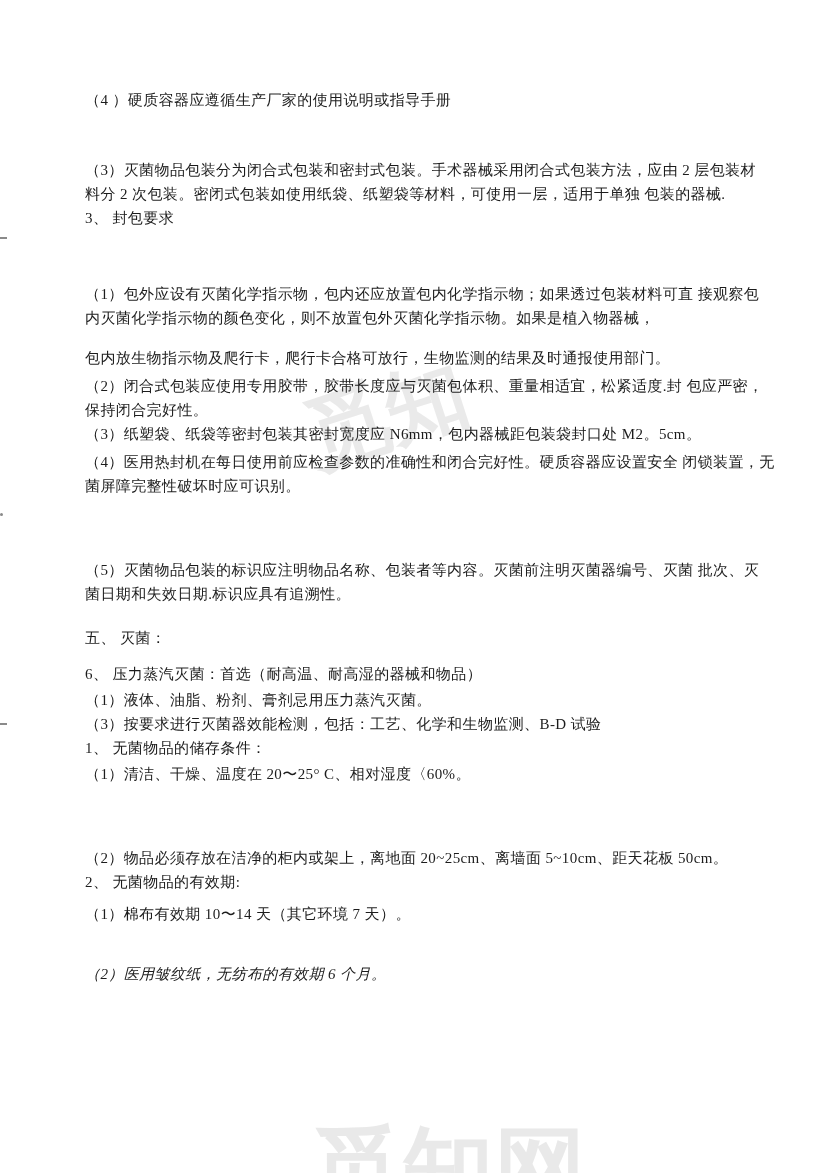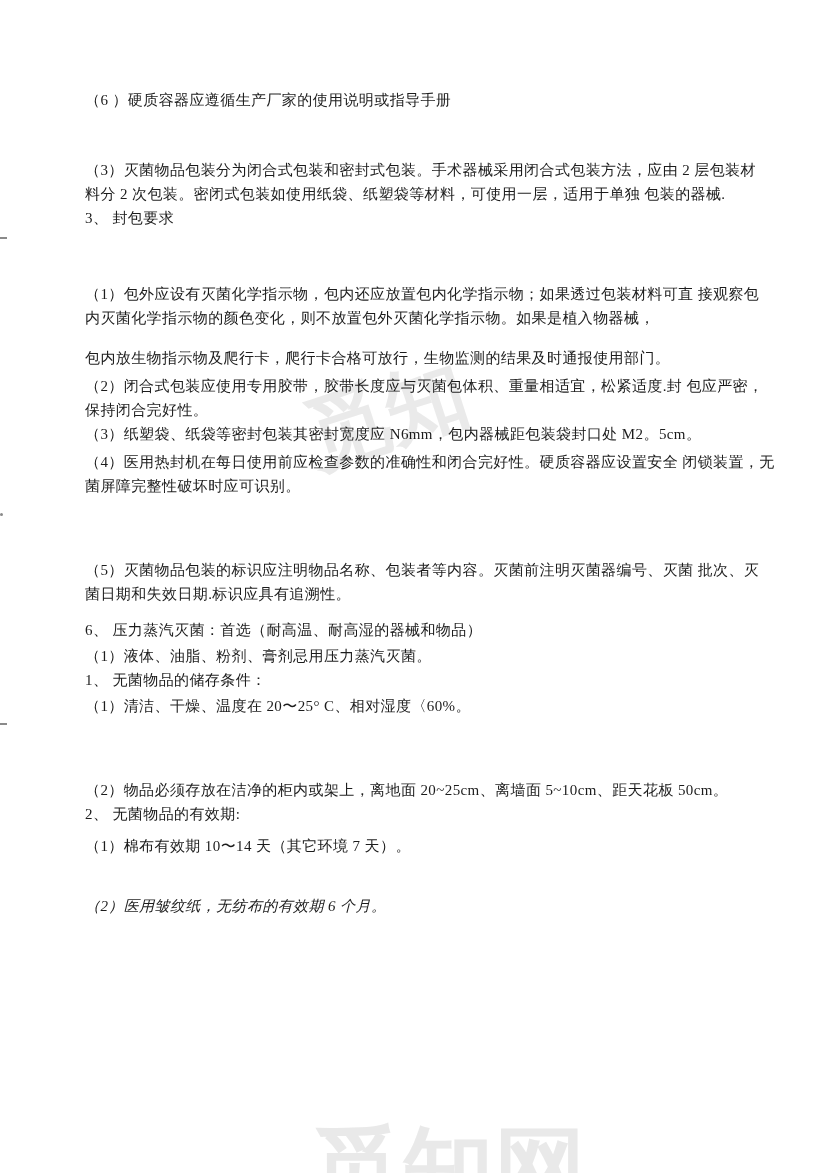--- a/index.html
+++ b/index.html
@@ -81,31 +81,33 @@
 <div class="page">
 
   <div class="edge-mark" style="top:237px;"></div>
   <div class="edge-mark dot" style="top:513px;"></div>
   <div class="edge-mark" style="top:723px;"></div>
 
   <div class="watermark-center">觅知</div>
   <div class="watermark-bottom">觅知网</div>
 
   <div class="content">
-    <p class="m0">（6 ）硬质容器应遵循生产厂家的使用说明或指导手册</p>
+    <p class="m0">（4 ）硬质容器应遵循生产厂家的使用说明或指导手册</p>
     <p class="m46">（3）灭菌物品包装分为闭合式包装和密封式包装。手术器械采用闭合式包装方法，应由 2 层包装材 料分 2 次包装。密闭式包装如使用纸袋、纸塑袋等材料，可使用一层，适用于单独 包装的器械.</p>
     <p class="m0">3、 封包要求</p>
     <p class="m52">（1）包外应设有灭菌化学指示物，包内还应放置包内化学指示物；如果透过包装材料可直 接观察包 内灭菌化学指示物的颜色变化，则不放置包外灭菌化学指示物。如果是植入物器械，</p>
     <p class="m16">包内放生物指示物及爬行卡，爬行卡合格可放行，生物监测的结果及时通报使用部门。</p>
     <p class="m4">（2）闭合式包装应使用专用胶带，胶带长度应与灭菌包体积、重量相适宜，松紧适度.封 包应严密，保持闭合完好性。</p>
     <p class="m0">（3）纸塑袋、纸袋等密封包装其密封宽度应 N6mm，包内器械距包装袋封口处 M2。5cm。</p>
     <p class="m4">（4）医用热封机在每日使用前应检查参数的准确性和闭合完好性。硬质容器应设置安全 闭锁装置，无菌屏障完整性破坏时应可识别。</p>
     <p class="m60">（5）灭菌物品包装的标识应注明物品名称、包装者等内容。灭菌前注明灭菌器编号、灭菌 批次、灭 菌日期和失效日期.标识应具有追溯性。</p>
+    <p class="m20">五、 灭菌：</p>
     <p class="m12">6、 压力蒸汽灭菌：首选（耐高温、耐高湿的器械和物品）</p>
     <p class="m2">（1）液体、油脂、粉剂、膏剂忌用压力蒸汽灭菌。</p>
+    <p class="m0">（3）按要求进行灭菌器效能检测，包括：工艺、化学和生物监测、B-D 试验</p>
     <p class="m0">1、 无菌物品的储存条件：</p>
     <p class="m2">（1）清洁、干燥、温度在 20〜25° C、相对湿度〈60%。</p>
     <p class="m60">（2）物品必须存放在洁净的柜内或架上，离地面 20~25cm、离墙面 5~10cm、距天花板 50cm。</p>
     <p class="m0">2、 无菌物品的有效期:</p>
     <p class="m8">（1）棉布有效期 10〜14 天（其它环境 7 天）。</p>
     <p class="m36">（2）医用皱纹纸，无纺布的有效期 6 个月。</p>
   </div>
 
 </div>
 

